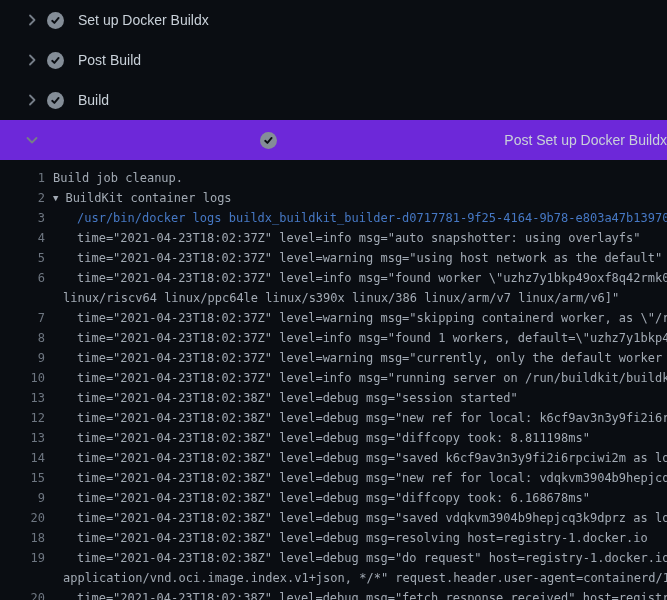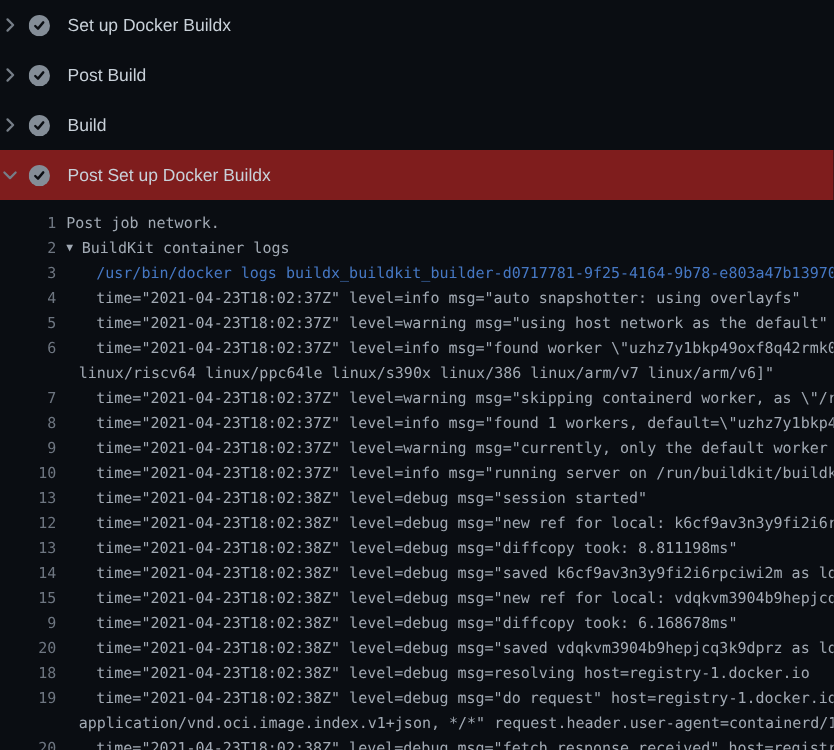--- a/index.html
+++ b/index.html
@@ -9,24 +9,24 @@
     background: #0a0d12;
     font-family: "Liberation Sans", sans-serif;
   }
   .viewer { width: 667px; height: 600px; overflow: hidden; }
 
   
   .steps { width: 100%; }
   .step {
     display: flex; align-items: center;
     height: 40px; width: 100%;
-    padding-left: 0;
+    padding-left: 24px;
     cursor: pointer;
   }
-  .step.active { background: #7f1d1d; }
+  .step.active { background: #6d28d9; justify-content: space-between; }
   .step .chev {
     width: 16px; height: 16px;
     display: inline-flex; align-items: center; justify-content: center;
     flex-shrink: 0;
   }
   .step .chk {
     width: 17px; height: 17px;
     margin-left: 7px;
     display: inline-flex; align-items: center; justify-content: center;
     flex-shrink: 0;
@@ -140,21 +140,21 @@
             <circle cx="8.5" cy="8.5" r="8.5" fill="#848d97"></circle>
             <path d="M5.2 8.8 L7.4 10.9 L11.6 5.9" fill="none" stroke="#0a0d12" stroke-width="1.9" stroke-linecap="round" stroke-linejoin="round"></path>
           </svg>
       </span>
       <span class="lbl">Post Set up Docker Buildx</span>
     </div>
 
   </div>
 
   <div class="log" id="log-pane">
-      <div class="log-row"><span class="ln">1</span><span class="txt ind0">Post job network.</span></div>
+      <div class="log-row"><span class="ln">1</span><span class="txt ind0">Build job cleanup.</span></div>
       <div class="log-row"><span class="ln">2</span><span class="txt ind0"><span class="group-marker">▼</span><span>BuildKit container logs</span></span></div>
       <div class="log-row"><span class="ln">3</span><span class="txt ind1 command">/usr/bin/docker logs buildx_buildkit_builder-d0717781-9f25-4164-9b78-e803a47b13970</span></div>
       <div class="log-row"><span class="ln">4</span><span class="txt ind1">time="2021-04-23T18:02:37Z" level=info msg="auto snapshotter: using overlayfs"</span></div>
       <div class="log-row"><span class="ln">5</span><span class="txt ind1">time="2021-04-23T18:02:37Z" level=warning msg="using host network as the default"</span></div>
       <div class="log-row"><span class="ln">6</span><span class="txt ind1">time="2021-04-23T18:02:37Z" level=info msg="found worker \"uzhz7y1bkp49oxf8q42rmk0xjl</span></div>
       <div class="log-row"><span class="ln"></span><span class="txt wrap">linux/riscv64 linux/ppc64le linux/s390x linux/386 linux/arm/v7 linux/arm/v6]"</span></div>
       <div class="log-row"><span class="ln">7</span><span class="txt ind1">time="2021-04-23T18:02:37Z" level=warning msg="skipping containerd worker, as \"/run/c</span></div>
       <div class="log-row"><span class="ln">8</span><span class="txt ind1">time="2021-04-23T18:02:37Z" level=info msg="found 1 workers, default=\"uzhz7y1bkp49ox</span></div>
       <div class="log-row"><span class="ln">9</span><span class="txt ind1">time="2021-04-23T18:02:37Z" level=warning msg="currently, only the default worker can</span></div>
       <div class="log-row"><span class="ln">10</span><span class="txt ind1">time="2021-04-23T18:02:37Z" level=info msg="running server on /run/buildkit/buildkitd</span></div>

